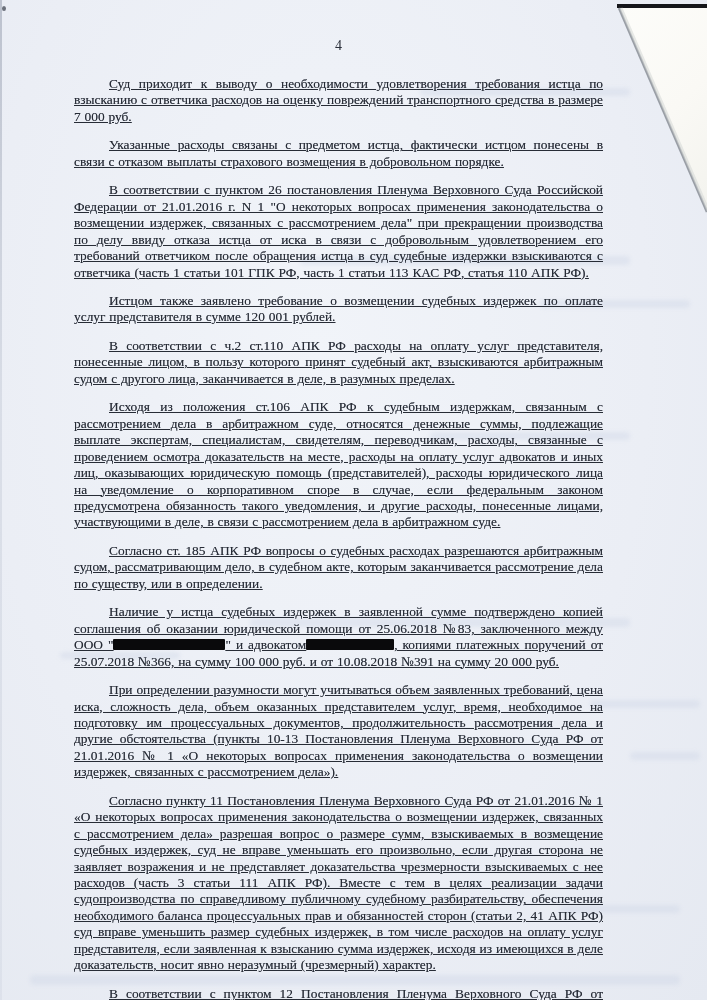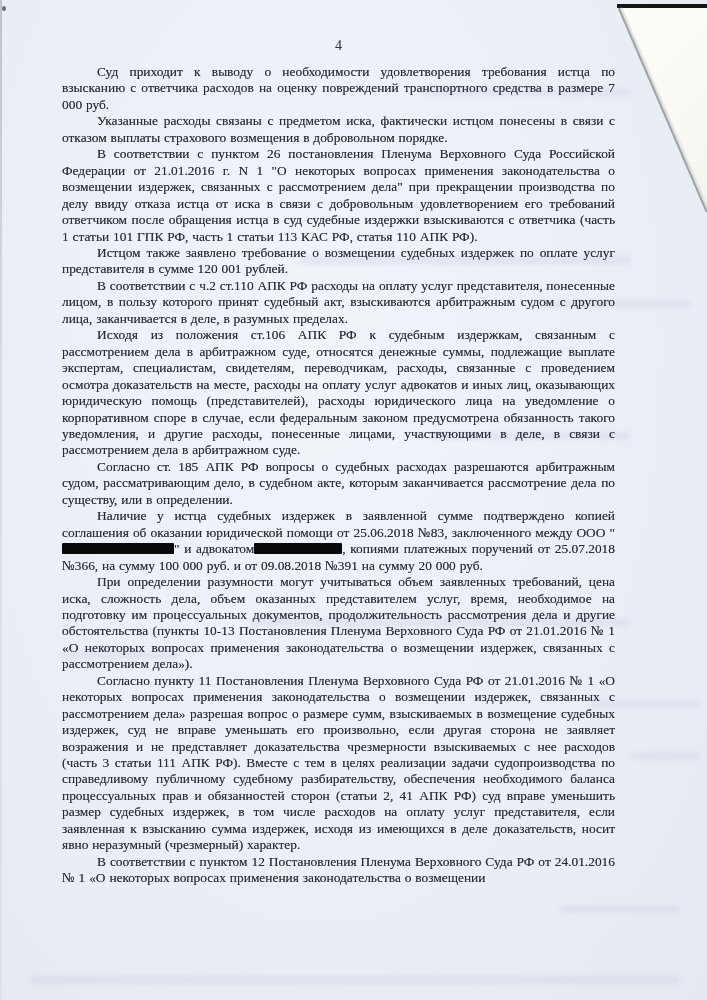--- a/index.html
+++ b/index.html
@@ -41,21 +41,21 @@
   }
 
   
   .body-text {
     position: absolute; top: 64px; left: 62px; width: 553px;
     font-size: 13.4px; line-height: 16.45px;
     text-align: justify; color: #272c36;
     text-shadow: 0 0 .3px rgba(42,48,62,.55);
     word-spacing: .5px;
   }
-  .body-text p { margin: 0; text-indent: 35px; }
+  .body-text p { margin: 12px; text-indent: 35px; text-decoration: underline; }
 
   
   .redact {
     display: inline-block; height: 11px; background: #0a0a0c;
     vertical-align: -1px; border-radius: 1px;
   }
   .redact.r1 { width: 112px; }
   .redact.r2 { width: 88px; }
 
   
@@ -86,25 +86,25 @@
   <div class="ghost" style="left:60px;  top:652px; width:120px; height:7px;"></div>
   <div class="ghost" style="left:590px; top:700px; width:110px; height:8px;"></div>
   <div class="ghost" style="left:630px; top:752px; width:70px;  height:8px;"></div>
   <div class="ghost" style="left:560px; top:905px; width:120px; height:8px;"></div>
   <div class="ghost" style="left:30px;  top:975px; width:650px; height:10px;"></div>
 
   <div class="page-number">4</div>
 
   <div class="body-text">
     <p>Суд приходит к выводу о необходимости удовлетворения требования истца по взысканию с ответчика расходов на оценку повреждений транспортного средства в размере 7 000 руб.</p>
-    <p>Указанные расходы связаны с предметом иска, фактически истцом понесены в связи с отказом выплаты страхового возмещения в добровольном порядке.</p>
+    <p>Указанные расходы связаны с предметом истца, фактически истцом понесены в связи с отказом выплаты страхового возмещения в добровольном порядке.</p>
     <p>В соответствии с пунктом 26 постановления Пленума Верховного Суда Российской Федерации от 21.01.2016 г. N 1 "О некоторых вопросах применения законодательства о возмещении издержек, связанных с рассмотрением дела" при прекращении производства по делу ввиду отказа истца от иска в связи с добровольным удовлетворением его требований ответчиком после обращения истца в суд судебные издержки взыскиваются с ответчика (часть 1 статьи 101 ГПК РФ, часть 1 статьи 113 КАС РФ, статья 110 АПК РФ).</p>
     <p>Истцом также заявлено требование о возмещении судебных издержек по оплате услуг представителя в сумме 120 001 рублей.</p>
     <p>В соответствии с ч.2 ст.110 АПК РФ расходы на оплату услуг представителя, понесенные лицом, в пользу которого принят судебный акт, взыскиваются арбитражным судом с другого лица, заканчивается в деле, в разумных пределах.</p>
     <p>Исходя из положения ст.106 АПК РФ к судебным издержкам, связанным с рассмотрением дела в арбитражном суде, относятся денежные суммы, подлежащие выплате экспертам, специалистам, свидетелям, переводчикам, расходы, связанные с проведением осмотра доказательств на месте, расходы на оплату услуг адвокатов и иных лиц, оказывающих юридическую помощь (представителей), расходы юридического лица на уведомление о корпоративном споре в случае, если федеральным законом предусмотрена обязанность такого уведомления, и другие расходы, понесенные лицами, участвующими в деле, в связи с рассмотрением дела в арбитражном суде.</p>
     <p>Согласно ст. 185 АПК РФ вопросы о судебных расходах разрешаются арбитражным судом, рассматривающим дело, в судебном акте, которым заканчивается рассмотрение дела по существу, или в определении.</p>
-    <p><span>Наличие у истца судебных издержек в заявленной сумме подтверждено копией соглашения об оказании юридической помощи от 25.06.2018 №83, заключенного между ООО "</span><span class="redact r1"></span><span>" и адвокатом</span><span class="redact r2"></span><span>, копиями платежных поручений от 25.07.2018 №366, на сумму 100 000 руб. и от 09.08.2018 №391 на сумму 20 000 руб.</span></p>
+    <p><span>Наличие у истца судебных издержек в заявленной сумме подтверждено копией соглашения об оказании юридической помощи от 25.06.2018 №83, заключенного между ООО "</span><span class="redact r1"></span><span>" и адвокатом</span><span class="redact r2"></span><span>, копиями платежных поручений от 25.07.2018 №366, на сумму 100 000 руб. и от 10.08.2018 №391 на сумму 20 000 руб.</span></p>
     <p>При определении разумности могут учитываться объем заявленных требований, цена иска, сложность дела, объем оказанных представителем услуг, время, необходимое на подготовку им процессуальных документов, продолжительность рассмотрения дела и другие обстоятельства (пункты 10-13 Постановления Пленума Верховного Суда РФ от 21.01.2016 № 1 «О некоторых вопросах применения законодательства о возмещении издержек, связанных с рассмотрением дела»).</p>
     <p>Согласно пункту 11 Постановления Пленума Верховного Суда РФ от 21.01.2016 № 1 «О некоторых вопросах применения законодательства о возмещении издержек, связанных с рассмотрением дела» разрешая вопрос о размере сумм, взыскиваемых в возмещение судебных издержек, суд не вправе уменьшать его произвольно, если другая сторона не заявляет возражения и не представляет доказательства чрезмерности взыскиваемых с нее расходов (часть 3 статьи 111 АПК РФ). Вместе с тем в целях реализации задачи судопроизводства по справедливому публичному судебному разбирательству, обеспечения необходимого баланса процессуальных прав и обязанностей сторон (статьи 2, 41 АПК РФ) суд вправе уменьшить размер судебных издержек, в том числе расходов на оплату услуг представителя, если заявленная к взысканию сумма издержек, исходя из имеющихся в деле доказательств, носит явно неразумный (чрезмерный) характер.</p>
     <p>В соответствии с пунктом 12 Постановления Пленума Верховного Суда РФ от 24.01.2016 № 1 «О некоторых вопросах применения законодательства о возмещении</p>
   </div>
 
 </div>
 
 </body></html>

